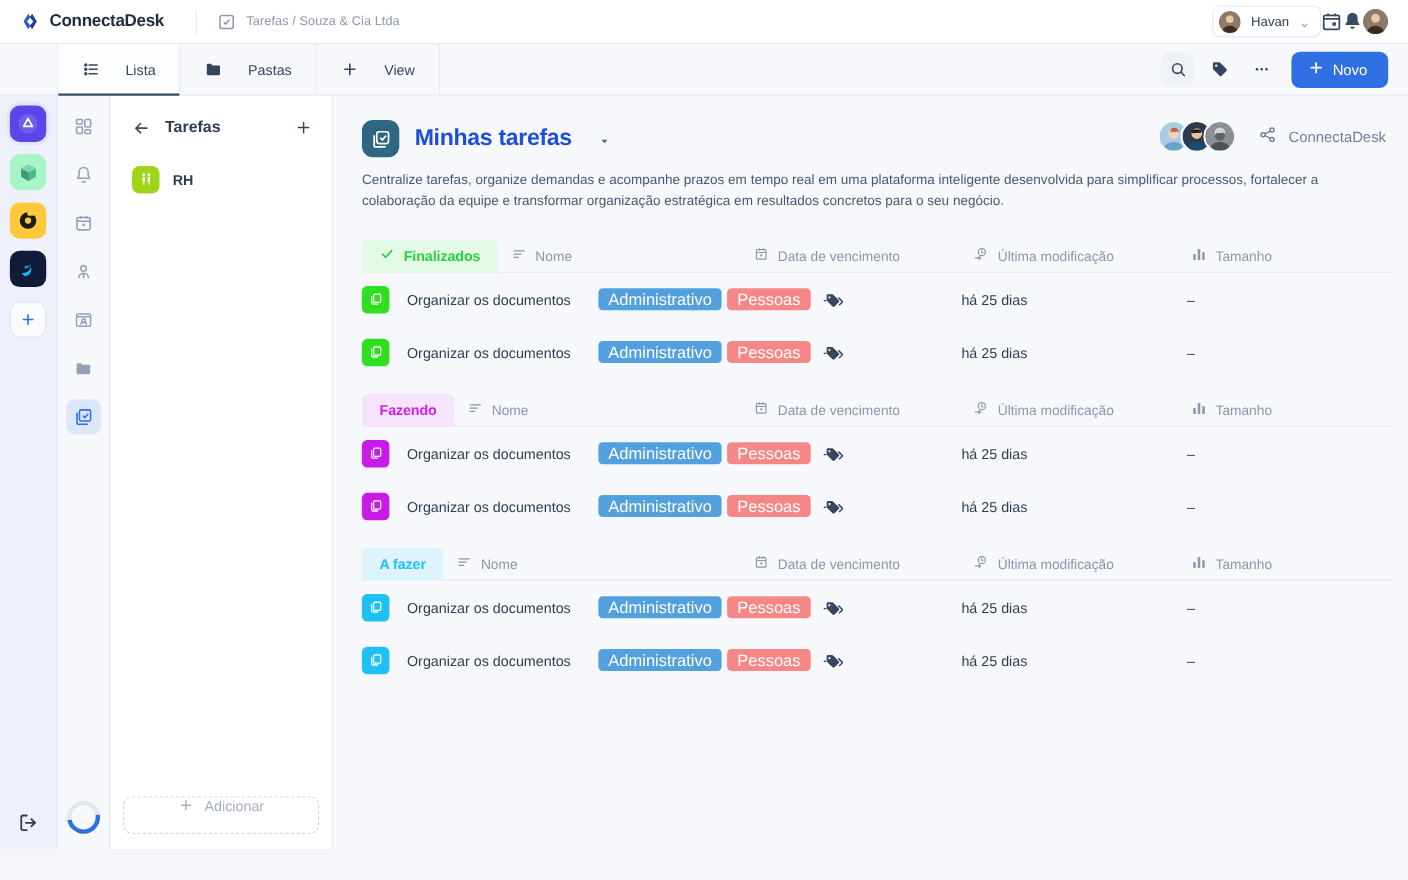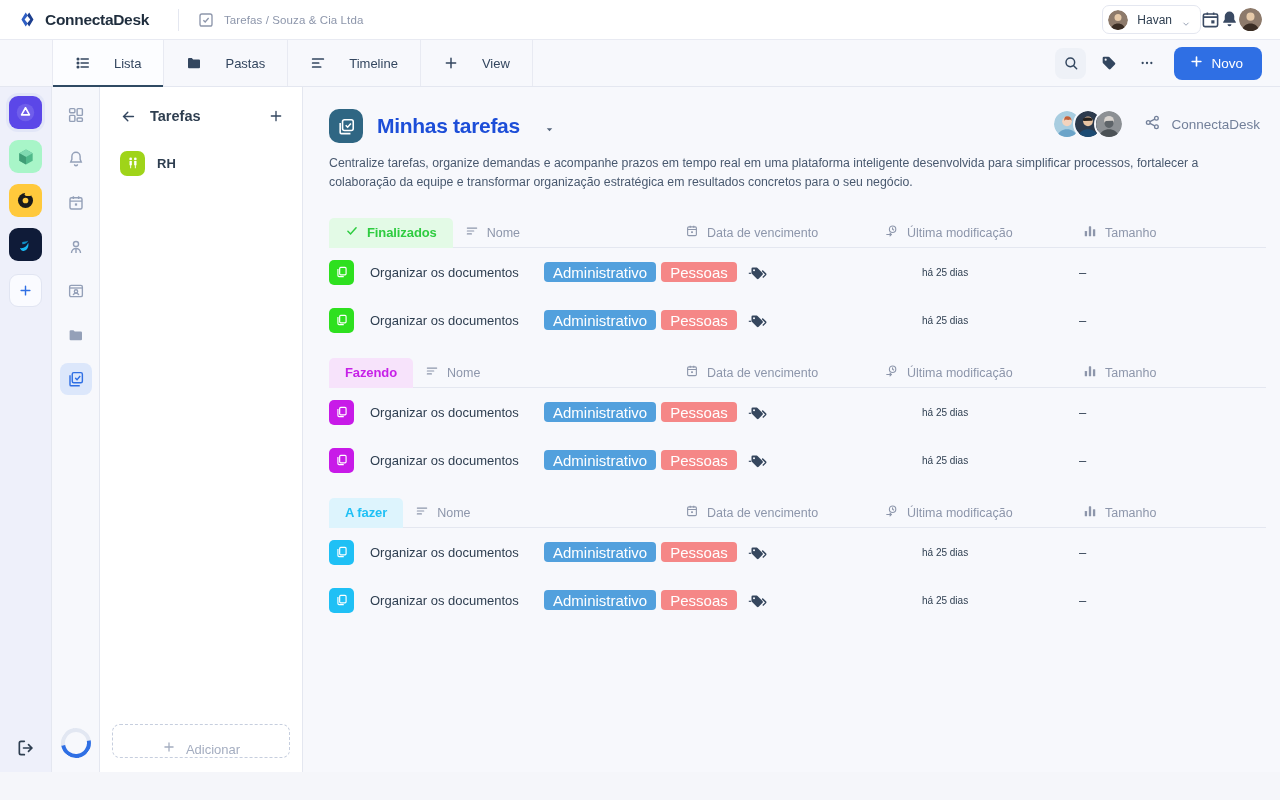--- a/index.html
+++ b/index.html
@@ -113,21 +113,21 @@
   .panel-title { font-size: 14.5px; font-weight: bold; color: #2e3e50; margin-left: 13px; }
   .panel-plus { margin-left: auto; width: 16px; height: 16px; color: #33465f; }
   .panel-list { margin-top: 14px; }
   .panel-item { display: flex; align-items: center; gap: 12px; padding: 5px 20px; height: 36px; }
   .p-ic { width: 25px; height: 25px; border-radius: 7px; display:flex; align-items:center; justify-content:center; flex:0 0 25px;}
   .p-ic svg { width: 14px; height: 14px; color: #fff; }
   .p-label { font-size: 13px; color: #2e3e50; font-weight: 600; }
   .panel-foot { margin-top: auto; padding: 0 12px 14px; }
   .add-btn {
     height: 34px; border: 1px dashed #c6cede; border-radius: 8px; display: flex;
-    align-items: flex-end; justify-content: center; gap: 10px; color: #a4adc0; font-size: 13px;
+    align-items: flex-start; justify-content: center; gap: 10px; color: #a4adc0; font-size: 13px;
   }
   .add-btn svg { width: 14px; height: 14px; }
 
   
   .main { flex: 1 1 auto; background: #f7f8fc; overflow: hidden; padding: 22px 14px 0 26px; }
   .main-head { display: flex; align-items: flex-start; }
   .mh-left { display: flex; align-items: center; gap: 14px; }
   .mh-icon {
     width: 34px; height: 34px; border-radius: 10px; background: #2f6683;
     display: flex; align-items: center; justify-content: center;
@@ -167,21 +167,21 @@
 
   .row { display: flex; align-items: center; height: 48px; position: relative; }
   .r-ic { width: 25px; height: 25px; border-radius: 5px; display:flex; align-items:center; justify-content:center; flex:0 0 25px; }
   .r-ic svg { width: 14px; height: 14px; color: #fff; }
   .r-name { font-size: 13px; color: #2e3e50; margin-left: 16px; width: 170px; }
   .chips { display: flex; align-items: center; gap: 5px; margin-left: 4px; }
   .chip { height: 20px; border-radius: 4px; padding: 0 9px; display:flex; align-items:center; font-size: 15px; color: #fff; }
   .chip.blue { background: #52a0dd; }
   .chip.red { background: #f58787; }
   .tagic { width: 19px; height: 17px; color: #36475e; margin-left: 6px; }
-  .r-mod { position: absolute; left: 545px; font-size: 10px; color: #2e3e50; margin-left: 48px; }
+  .r-mod { position: absolute; left: 545px; font-size: 13px; color: #2e3e50; }
   .r-size { position: absolute; left: 750px; font-size: 13px; color: #2e3e50; }
 </style>
 </head>
 <body>
 
 <div id="app">
 
   <div class="topbar">
     <div class="brand">
       <span class="brand-logo">
@@ -253,28 +253,20 @@
         </span>
         <span>Lista</span>
       </div>
       <div class="tab">
         <span class="ic">
           <svg viewBox="0 0 24 24" fill="currentColor">
               <path d="M3 6a1.5 1.5 0 011.5-1.5h4.2l2 2.2h8.8A1.5 1.5 0 0121 8.2v10.3A1.5 1.5 0 0119.5 20h-15A1.5 1.5 0 013 18.5z"></path>
             </svg>
         </span>
         <span>Pastas</span>
-      </div>
-      <div class="tab">
-        <span class="ic">
-          <svg viewBox="0 0 24 24" fill="none" stroke="currentColor" stroke-width="2.6" stroke-linecap="round">
-              <path d="M4 6h16M4 12h9M4 18h12"></path>
-            </svg>
-        </span>
-        <span>Timeline</span>
       </div>
       <div class="tab">
         <span class="ic">
           <svg viewBox="0 0 24 24" fill="none" stroke="currentColor" stroke-width="2.2" stroke-linecap="round">
               <path d="M12 5v14M5 12h14"></path>
             </svg>
         </span>
         <span>View</span>
       </div>
     </div>

